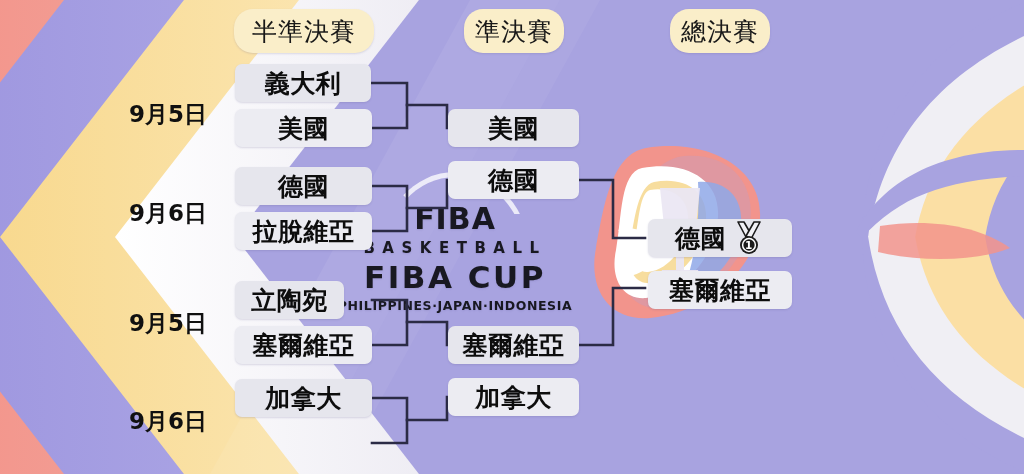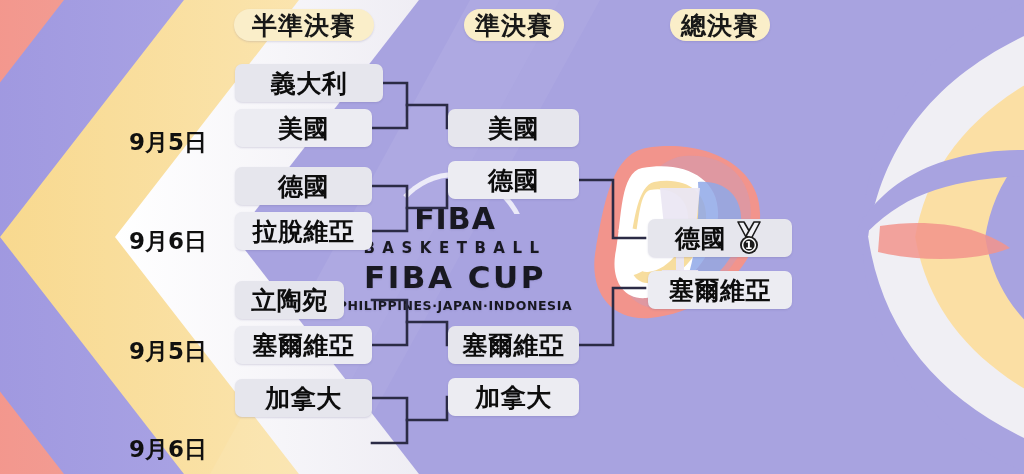--- a/index.html
+++ b/index.html
@@ -87,41 +87,40 @@
   }
 
   
   .trophy { position: absolute; left: 588px; top: 138px; width: 190px; height: 185px; }
 
   
   .hdr {
     position: absolute;
     background: #faeec9;
     border-radius: 19px;
-    height: 32px;
+    height: 44px;
     display: flex;
     align-items: center;
     justify-content: center;
     font-size: 25px;
-    font-weight: 700;
+    font-weight: 400;
     color: #181818;
     letter-spacing: 1px;
     box-shadow: 0 1px 2px rgba(90,85,140,.18);
   }
 
   
   .date {
     position: absolute;
     font-size: 23px;
     font-weight: 800;
     color: #101010;
     letter-spacing: 0px;
     white-space: nowrap;
     font-family: "DejaVu Sans", sans-serif;
-    margin-top: 28px;
   }
 
   
   .team {
     position: absolute;
     height: 38px;
     background: #e6e6ed;
     border-radius: 7px;
     display: flex;
     align-items: center;
@@ -248,21 +247,21 @@
 
   <div class="hdr" style="left:234px; top:9px; width:140px;">半準決賽</div>
   <div class="hdr" style="left:670px; top:9px; width:100px;">總決賽</div>
   <div class="hdr" style="left:464px; top:9px; width:100px;">準決賽</div>
 
   <div class="date" style="left:129px; top:99px;">9月5日</div>
   <div class="date" style="left:129px; top:198px;">9月6日</div>
   <div class="date" style="left:129px; top:308px;">9月5日</div>
   <div class="date" style="left:129px; top:406px;">9月6日</div>
 
-  <div class="team" style="left:235px; top:64px; width:148px;">義大利</div>
+  <div class="team" style="left:235px; top:64px; width:136px;">義大利</div>
   <div class="team lite" style="left:235px; top:109px; width:137px;">美國</div>
 
   <div class="team" style="left:235px; top:167px; width:137px;">德國</div>
   <div class="team lite" style="left:235px; top:212px; width:137px;">拉脫維亞</div>
 
   <div class="team" style="left:235px; top:281px; width:109px;">立陶宛</div>
   <div class="team lite" style="left:235px; top:326px; width:137px;">塞爾維亞</div>
 
   <div class="team" style="left:235px; top:379px; width:137px;">加拿大</div>
 

